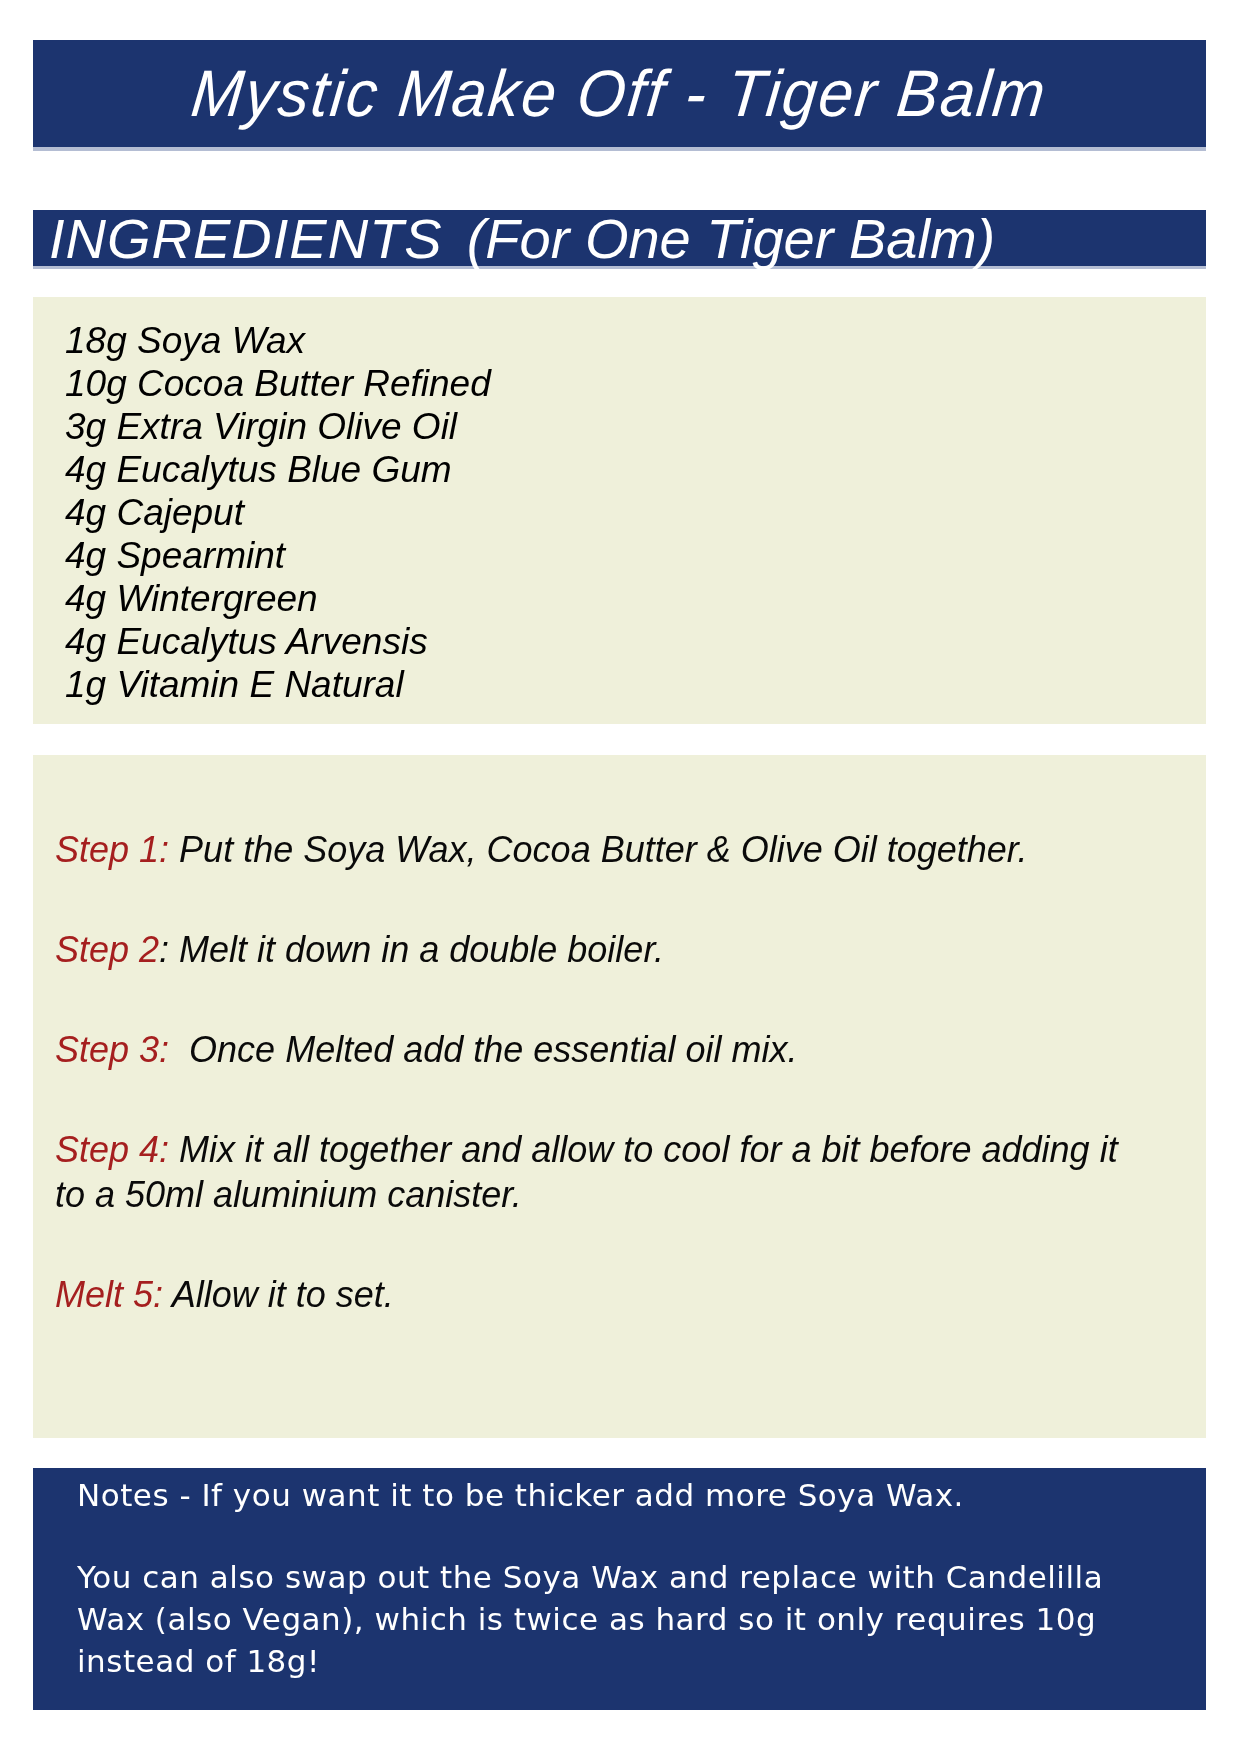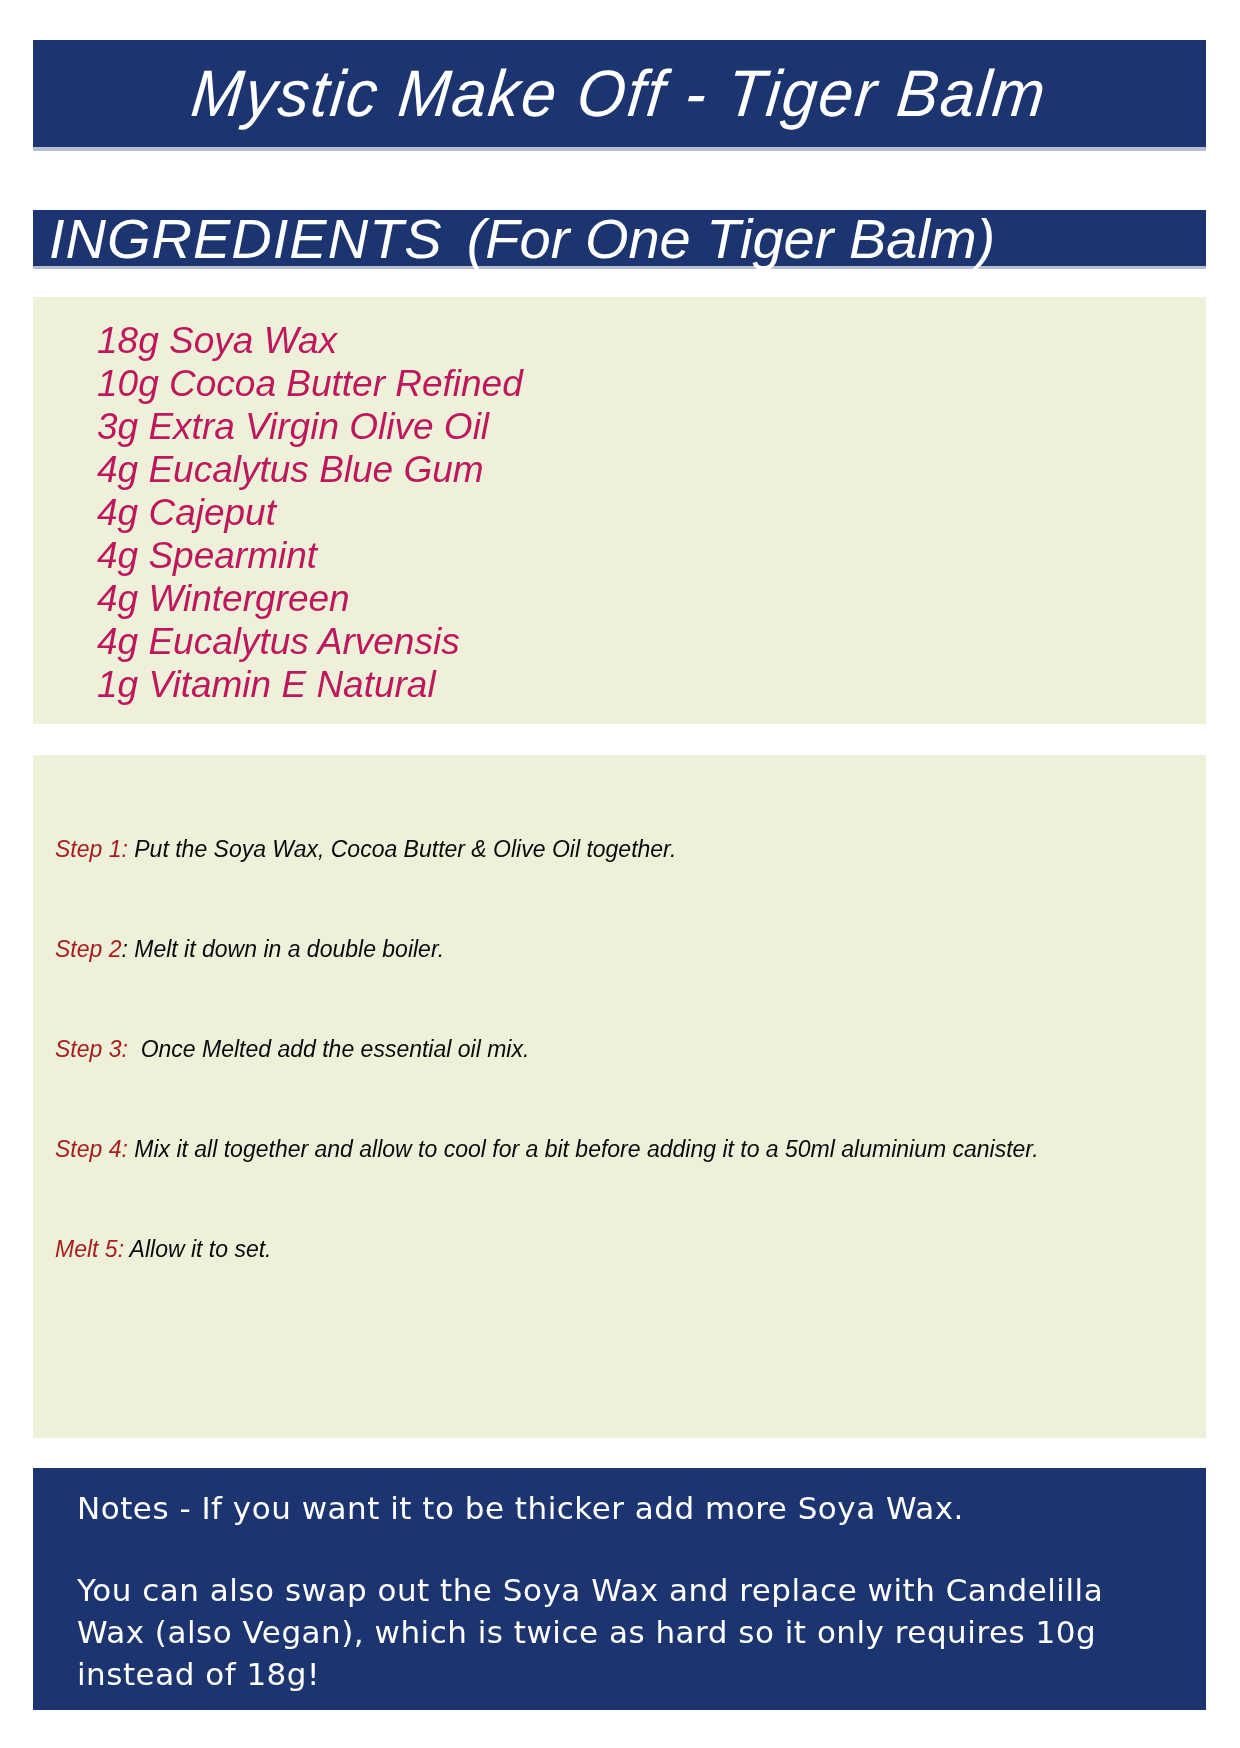--- a/index.html
+++ b/index.html
@@ -70,50 +70,49 @@
   }
   .ingredients-box {
     top: 297px;
     height: 427px;
     padding: 22px 20px 0 32px;
   }
   .ing-line {
     font-size: 37px;
     line-height: 43px;
     font-style: italic;
-    color: #be185d;
+    color: #000000;
     white-space: nowrap;
-    margin-left: 32px;
   }
 
   .steps-box {
     top: 755px;
     height: 683px;
     padding: 72px 85px 0 22px;
   }
   .step-p {
     margin: 0 0 55px 0;
-    font-size: 23px;
+    font-size: 36px;
     line-height: 45px;
     font-style: italic;
     color: #0a0a0a;
   }
   .step-label { color: #a51f1f; }
   .step-text { white-space: pre-wrap; }
 
   
   .notes-box {
     position: absolute;
     left: 33px;
     top: 1468px;
     width: 1173px;
     height: 242px;
     background: #1c346f;
     box-sizing: border-box;
-    padding: 19px 20px 0 44px;
+    padding: 6px 20px 0 44px;
     color: #ffffff;
     font-family: "DejaVu Sans", sans-serif;
     font-size: 31px;
     line-height: 42px;
     letter-spacing: 0.5px;
   }
   .notes-box p { margin: 0 0 40px 0; }
 </style>
 </head>
 <body>

